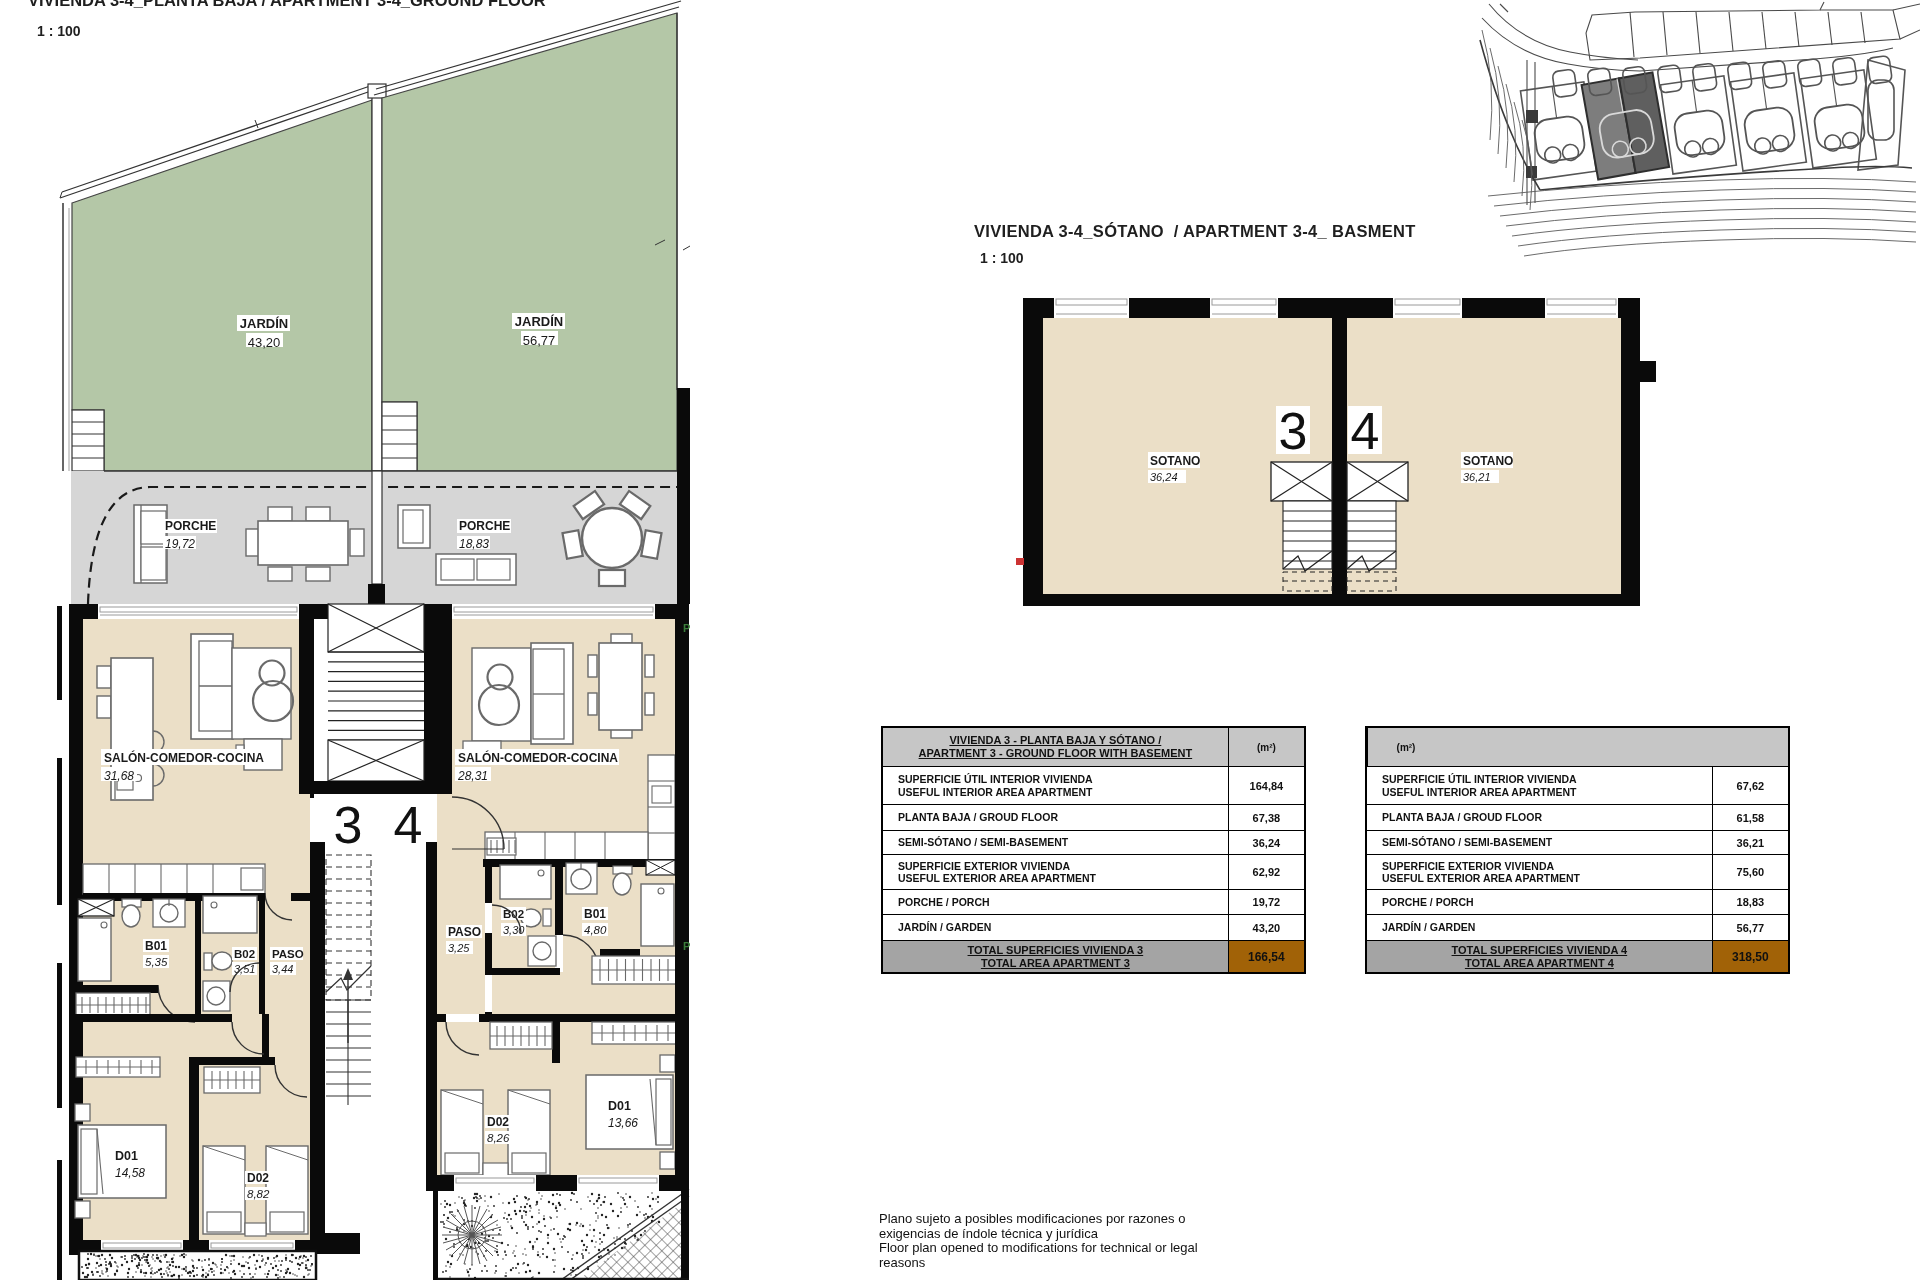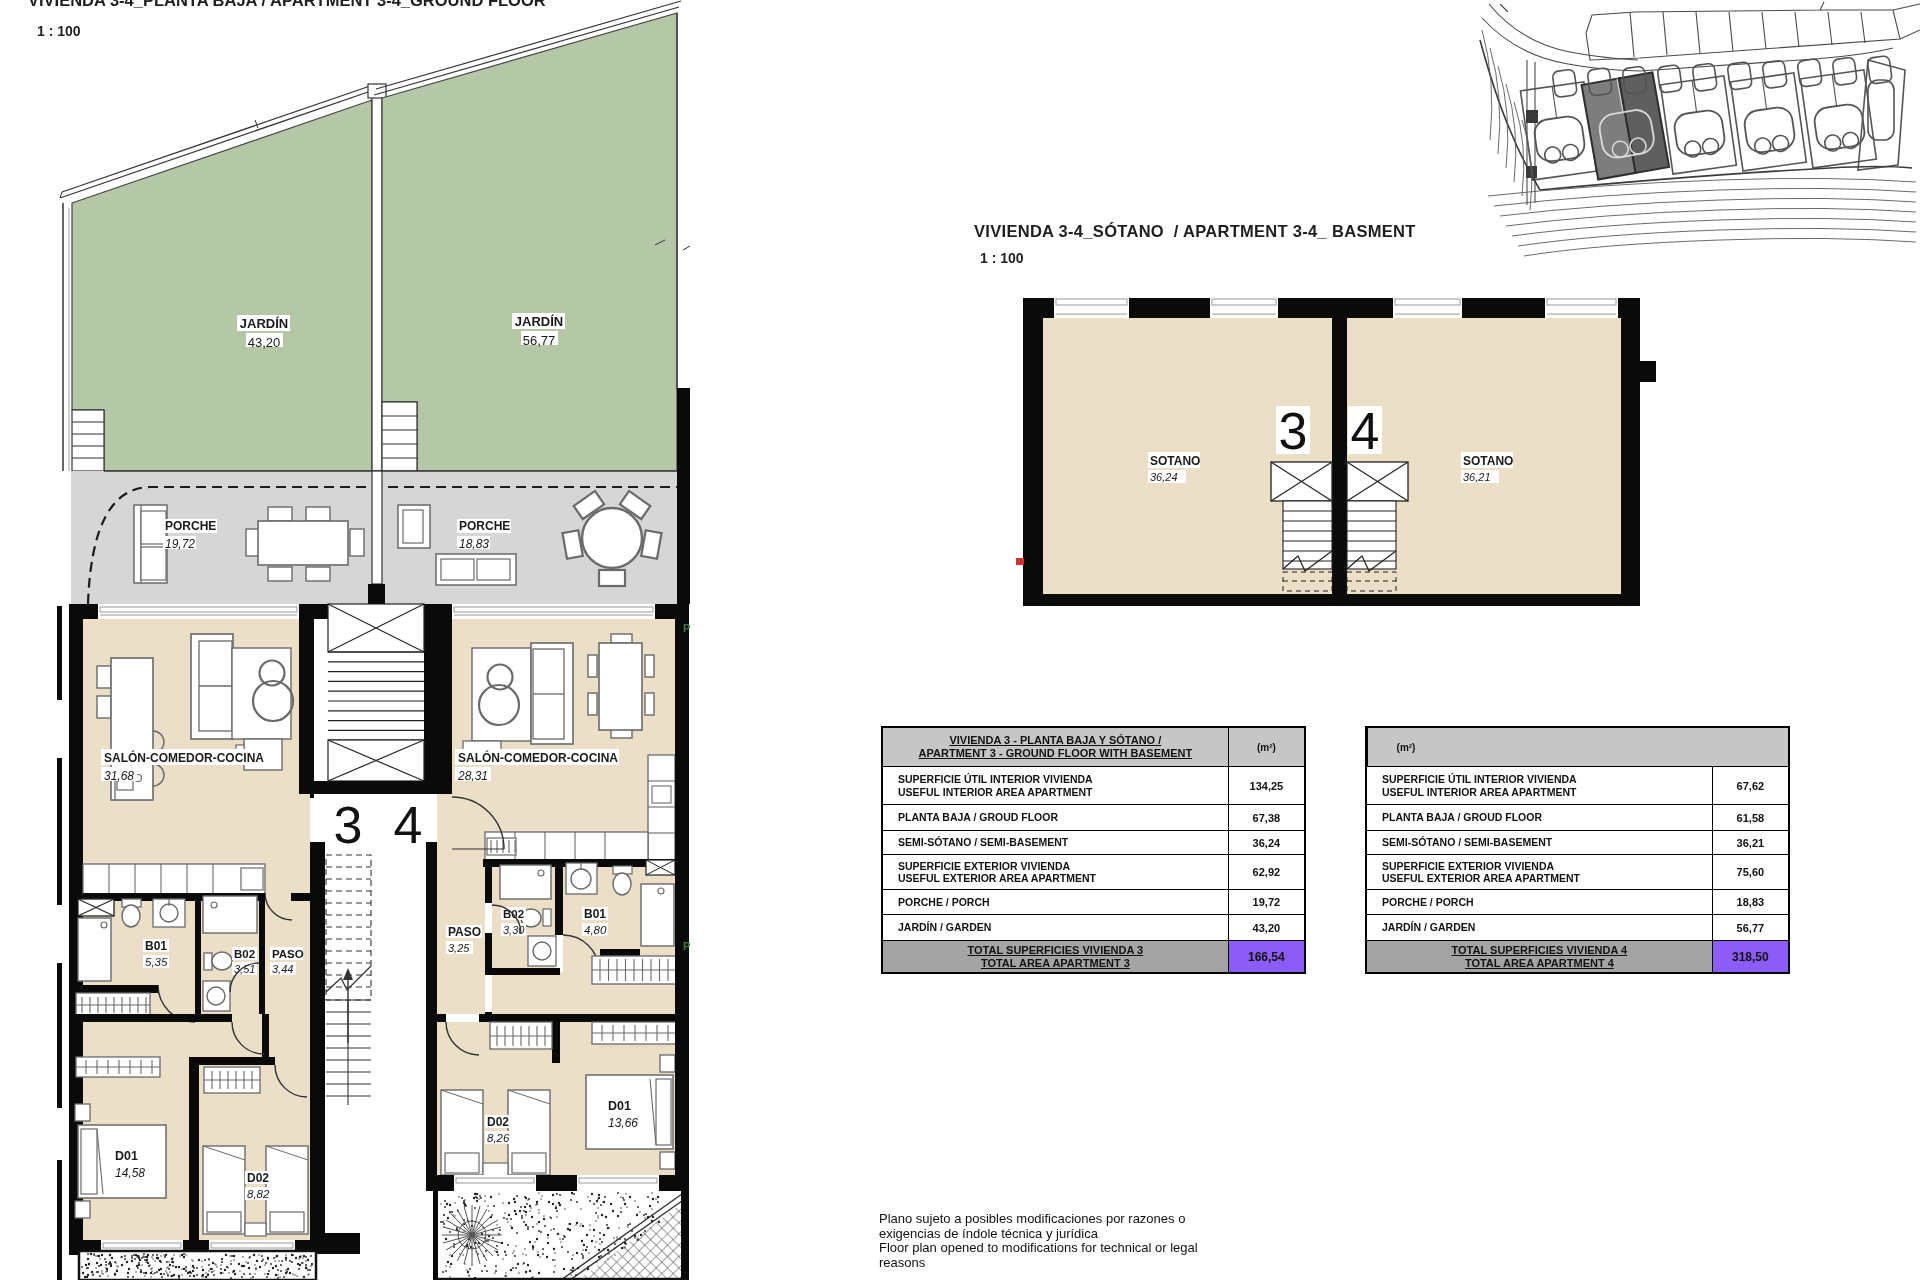--- a/index.html
+++ b/index.html
@@ -12,21 +12,21 @@
   .trow:first-child { border-top:none; }
   .thead { height:38px; background:#c6c6c6; }
   .ttot  { height:32px; background:#a4a4a4; }
   .tc1 { width:348px; box-sizing:border-box; display:flex; align-items:center;
          font-size:10.5px; font-weight:bold; color:#111; line-height:1.15; }
   .thead .tc1, .ttot .tc1 { justify-content:center; text-align:center; font-size:11px; }
   .lab { padding-left:15px; text-align:left; }
   .tc2 { width:77px; border-left:1.5px solid #000; box-sizing:border-box; display:flex;
          align-items:center; justify-content:center; font-size:11px; font-weight:bold; color:#111; }
   .thead .tc2 { background:#c6c6c6; font-size:10px; }
-  .ttot .tc2 { background:#8b5cf6; font-size:12px; }
+  .ttot .tc2 { background:#a16207; font-size:12px; }
   .u { text-decoration:underline; }
   .disc { position:absolute; left:879px; top:1212px; font-size:13px; color:#111;
           line-height:14.6px; }
 </style>
 </head>
 <body>
 <div id="page">
 
 <div class="title" style="left:28px;top:-7px;font-size:16.5px;line-height:14px;">VIVIENDA 3-4_PLANTA BAJA / APARTMENT 3-4_GROUND FLOOR</div>
 
@@ -1728,21 +1728,21 @@
 
 <div class="tbl" style="left:881px;top:726px;">
 <div class="trow thead">
         <div class="tc1">
           <span class="u">VIVIENDA 3 - PLANTA BAJA Y SÓTANO /<br>APARTMENT 3 - GROUND FLOOR WITH BASEMENT</span>
         </div>
         <div class="tc2">(m²)</div>
       </div>
 <div class="trow" style="height:38px;">
         <div class="tc1 lab">SUPERFICIE ÚTIL INTERIOR VIVIENDA<br>USEFUL INTERIOR AREA APARTMENT</div>
-        <div class="tc2">134,25</div>
+        <div class="tc2">164,84</div>
       </div>
 <div class="trow" style="height:26px;">
         <div class="tc1 lab">PLANTA BAJA / GROUD FLOOR</div>
         <div class="tc2">67,38</div>
       </div>
 <div class="trow" style="height:24px;">
         <div class="tc1 lab">SEMI-SÓTANO / SEMI-BASEMENT</div>
         <div class="tc2">36,24</div>
       </div>
 <div class="trow" style="height:35px;">

